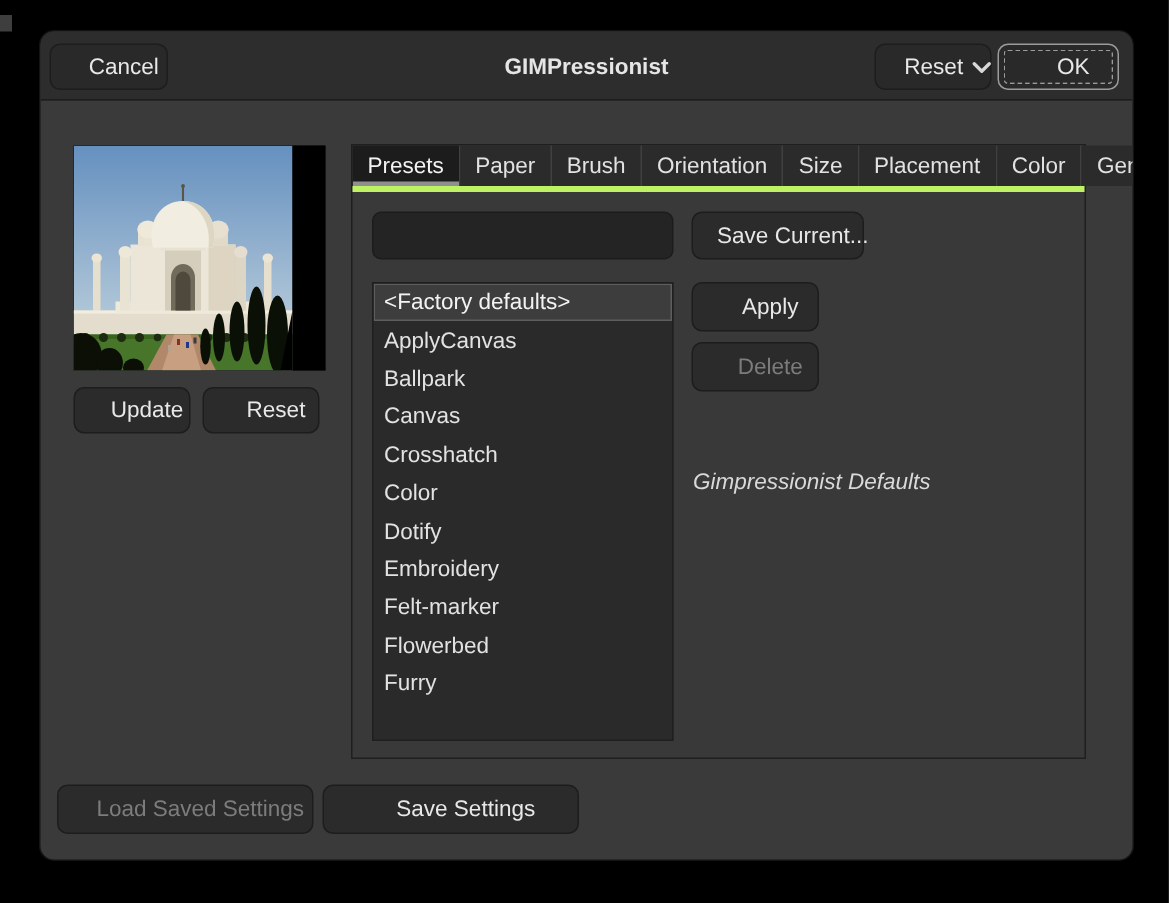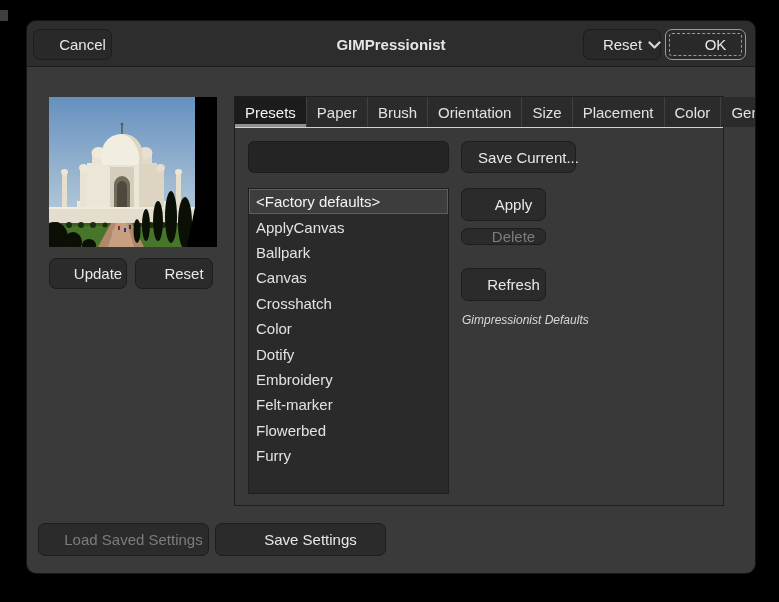--- a/index.html
+++ b/index.html
@@ -53,55 +53,55 @@
   }
   .btn-update { left: 22px;  top: 237px; width: 78px; height: 31px; }
   .btn-reset2 { left: 108px; top: 237px; width: 78px; height: 31px; }
   
   .notebook {
     position: absolute; left: 207px; top: 75px; width: 490px; height: 410px;
     border: 1px solid #1f1f1f; background: #393939;
   }
   .tab-strip {
     position: absolute; left: 0; top: 0; width: 100%; height: 31px;
-    display: flex; background: #323232; border-bottom: 1px solid #bef264;
+    display: flex; background: #323232; border-bottom: 4px solid #bef264;
   }
   .tab {
     display: flex; align-items: center; padding: 0 10px;
     font-size: 15px; color: #e2e2e2; background: #2b2b2b;
     border-right: 1px solid #404040; cursor: default;
   }
   .tab.active {
     background: #1c1c1c; color: #f3f3f3;
     box-shadow: inset 0 -3px 0 0 #8f8f8f;
   }
   .name-entry {
     position: absolute; left: 13px; top: 44px; width: 201px; height: 32px;
     background: #242424; border: 1px solid #1c1c1c; border-radius: 6px;
     color: #eee; font-size: 15px; padding: 0 8px; font-family: inherit;
   }
   .btn-save-current { left: 226px; top: 44px;  width: 115px; height: 32px; }
   .btn-apply        { left: 226px; top: 91px;  width: 85px;  height: 33px; }
-  .btn-delete       { left: 226px; top: 131px; width: 85px;  height: 17px; }
+  .btn-delete       { left: 226px; top: 131px; width: 85px;  height: 33px; }
   .btn-refresh      { left: 226px; top: 171px; width: 85px;  height: 33px; }
   .preset-list {
     position: absolute; left: 13px; top: 91px; width: 201px; height: 306px;
     background: #2a2a2a; border: 1px solid #1f1f1f; overflow: hidden;
     display: flex; flex-direction: column;
   }
   .preset-row {
     height: 25.4px; flex: 0 0 25.4px; display: flex; align-items: center;
     padding-left: 7px; font-size: 15px; color: #e2e2e2; cursor: default;
   }
   .preset-row.selected {
     background: #3d3d3d; box-shadow: inset 0 0 0 1px #5e5e5e; color: #f3f3f3;
   }
   .preset-caption {
     position: absolute; left: 227px; top: 216px;
-    font-style: italic; font-size: 12px; color: #d9d9d9;
+    font-style: italic; font-size: 15px; color: #d9d9d9;
   }
   
   .btn-load-settings { left: 11px;  top: 502px; width: 171px; height: 33px; }
   .btn-save-settings { left: 188px; top: 502px; width: 171px; height: 33px; }
 </style>
 </head>
 <body>
 
 <div class="screen-fragment"></div>
 
@@ -235,21 +235,20 @@
         <div class="preset-row">Color</div>
         <div class="preset-row">Dotify</div>
         <div class="preset-row">Embroidery</div>
         <div class="preset-row">Felt-marker</div>
         <div class="preset-row">Flowerbed</div>
         <div class="preset-row">Furry</div>
       </div>
 
     <div class="btn btn-apply">Apply</div>
     <div class="btn btn-delete disabled">Delete</div>
-    <div class="btn btn-refresh">Refresh</div>
 
     <div class="preset-caption">Gimpressionist Defaults</div>
   </div>
 
   <div class="btn btn-load-settings disabled">Load Saved Settings</div>
   <div class="btn btn-save-settings">Save Settings</div>
 
 </div>
 
 </body></html>

